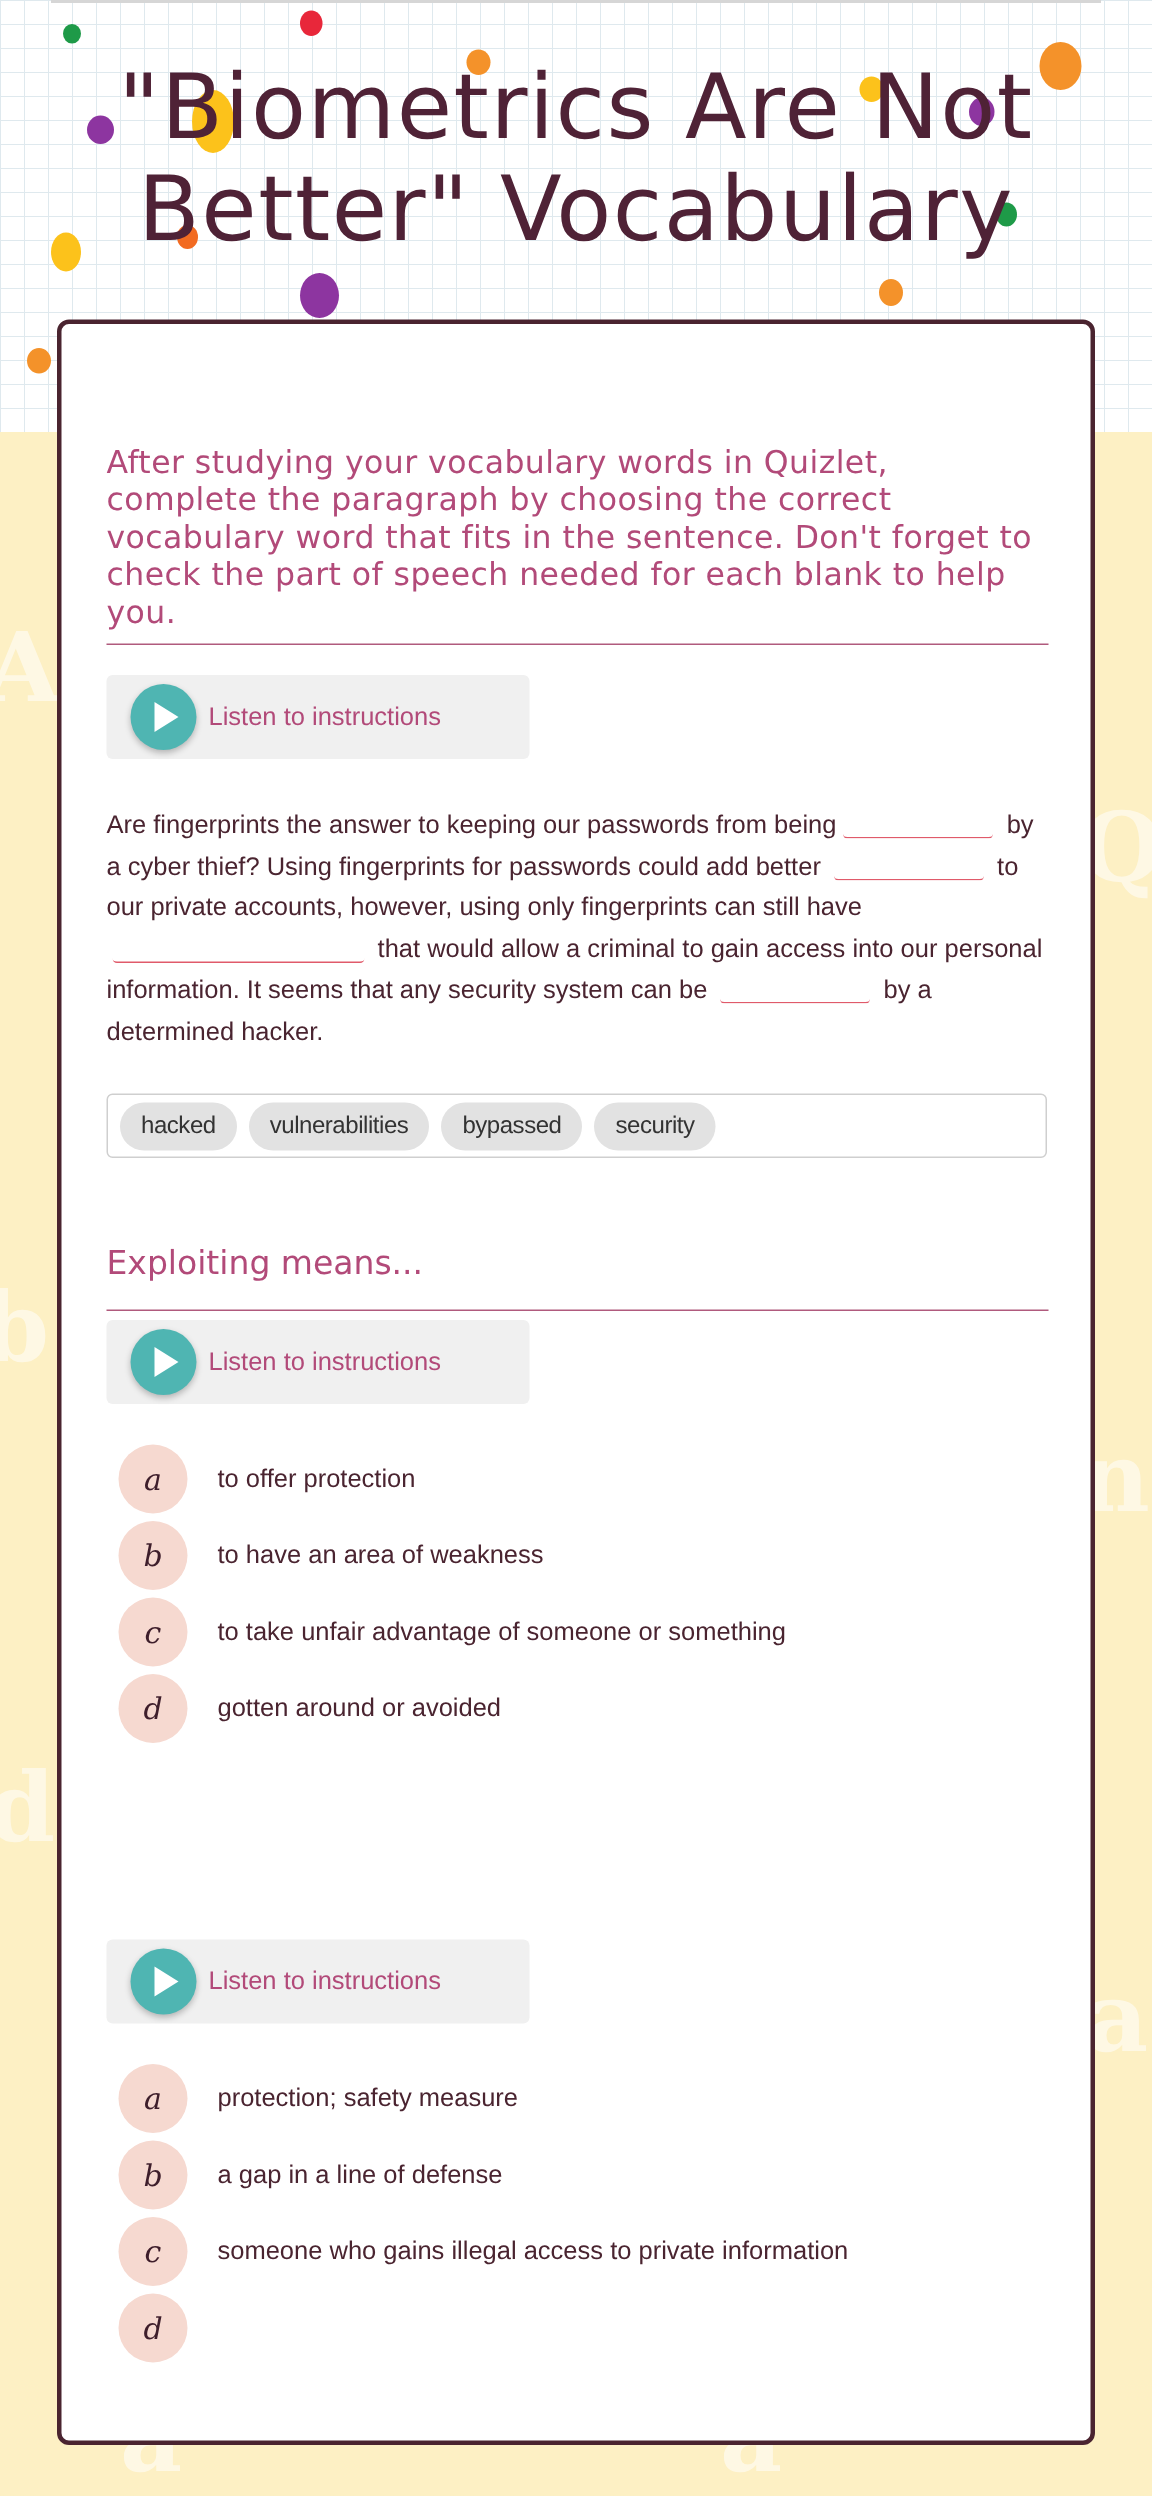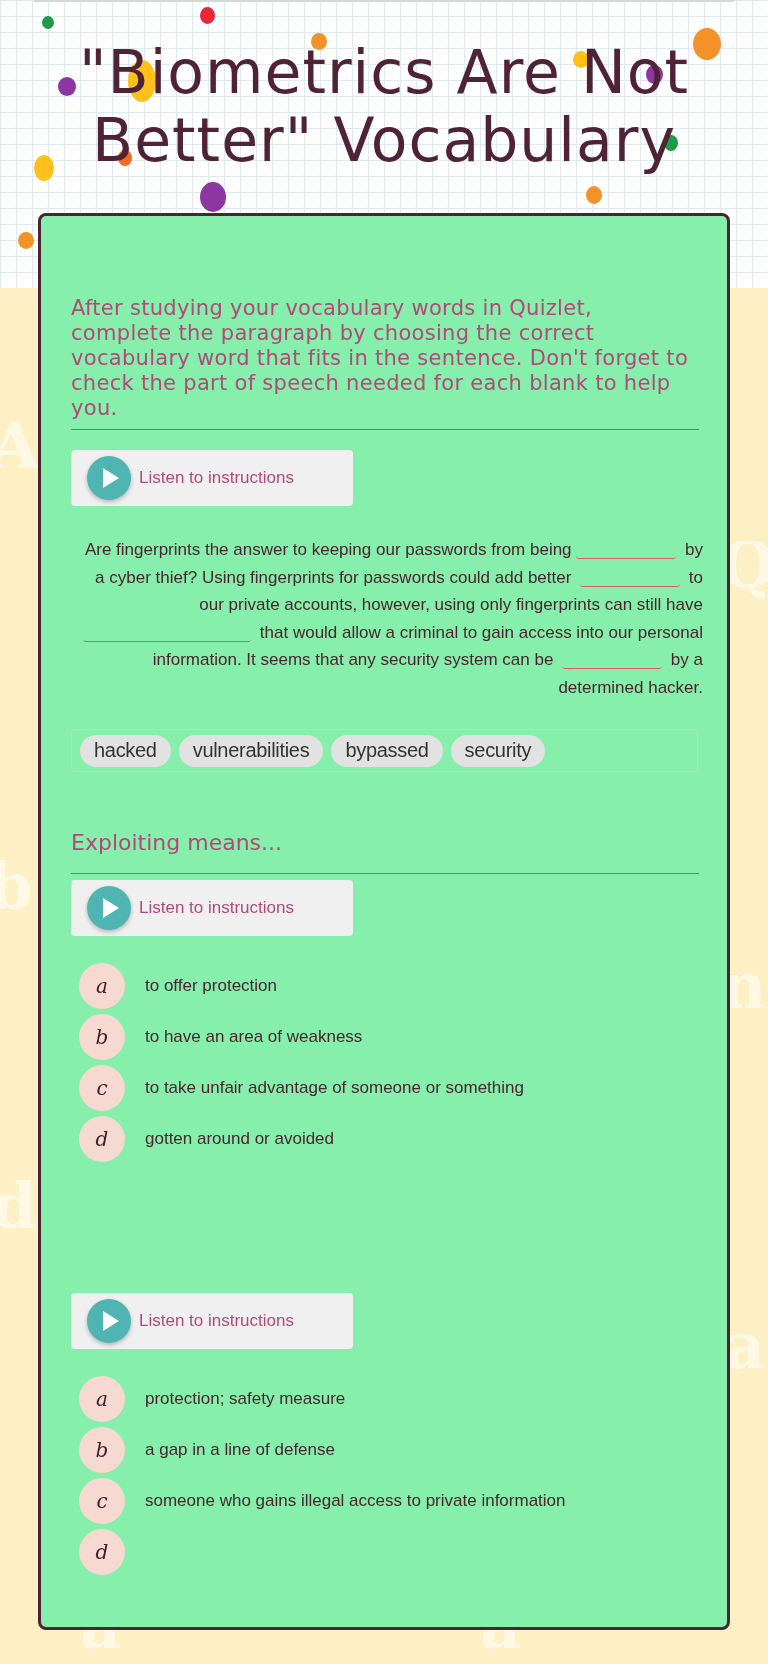--- a/index.html
+++ b/index.html
@@ -30,21 +30,21 @@
       font-family: "DejaVu Serif", serif; font-size: 64px; font-weight: bold;
     }
     .splat { position: absolute; border-radius: 50%; }
     .title {
       position: absolute; left: 0; top: 38px; width: 768px; text-align: center;
       font-family: "DejaVu Sans", sans-serif; font-size: 60px; line-height: 68px;
       color: #4f2236; letter-spacing: 1px;
     }
     .card {
       position: absolute; left: 38px; top: 213px; width: 692px; height: 1417px;
-      background: #86efac; border: 3px solid #4a2430; border-radius: 8px;
+      background: #ffffff; border: 3px solid #4a2430; border-radius: 8px;
       overflow: hidden;
     }
     .instructions {
       position: absolute; left: 30px; top: 80px; width: 628px;
       font-family: "DejaVu Sans", sans-serif; font-size: 21px; line-height: 25px;
       color: #b24a79; letter-spacing: 0.3px;
       padding-bottom: 8px; border-bottom: 1px solid #b05a7d;
     }
     .listen {
       position: absolute; left: 30px; width: 282px; height: 56px;
@@ -56,34 +56,34 @@
       margin-left: 16px; display: flex; align-items: center; justify-content: center;
       box-shadow: 0 2px 4px rgba(0,0,0,0.25);
     }
     .play-tri {
       width: 0; height: 0; border-top: 10px solid transparent; border-bottom: 10px solid transparent;
       border-left: 16px solid #ffffff; margin-left: 4px;
     }
     .listen-label { margin-left: 8px; font-size: 17px; color: #b24a79; }
     .paragraph {
       position: absolute; left: 30px; top: 320px; width: 632px;
-      font-size: 17px; line-height: 27.5px; color: #4a2430; text-align: right;
+      font-size: 17px; line-height: 27.5px; color: #4a2430;
     }
     .blank {
       display: inline-block; height: 18px; border-bottom: 1px solid #e05a6a;
       vertical-align: -4px; margin: 0 4px; border-radius: 0 0 3px 3px;
     }
     .wordbank {
       position: absolute; left: 30px; top: 513px; width: 627px; height: 43px;
       border: 1px solid #cfcfcf; border-radius: 4px; display: flex; align-items: center;
       padding-left: 8px; gap: 8px;
     }
     .chip {
       height: 32px; padding: 0 14px; border-radius: 16px; background: #e2e2e2;
-      font-size: 20px; color: #333333; display: flex; align-items: center; cursor: grab;
+      font-size: 16px; color: #333333; display: flex; align-items: center; cursor: grab;
       letter-spacing: -0.3px;
     }
     .q-title {
       position: absolute; left: 30px; width: 628px;
       font-family: "DejaVu Sans", sans-serif; font-size: 22px; color: #b24a79;
       padding-bottom: 18px; border-bottom: 1px solid #b05a7d;
     }
     .options { position: absolute; left: 38px; width: 600px; }
     .option {
       display: flex; align-items: center; height: 51px; cursor: pointer;

